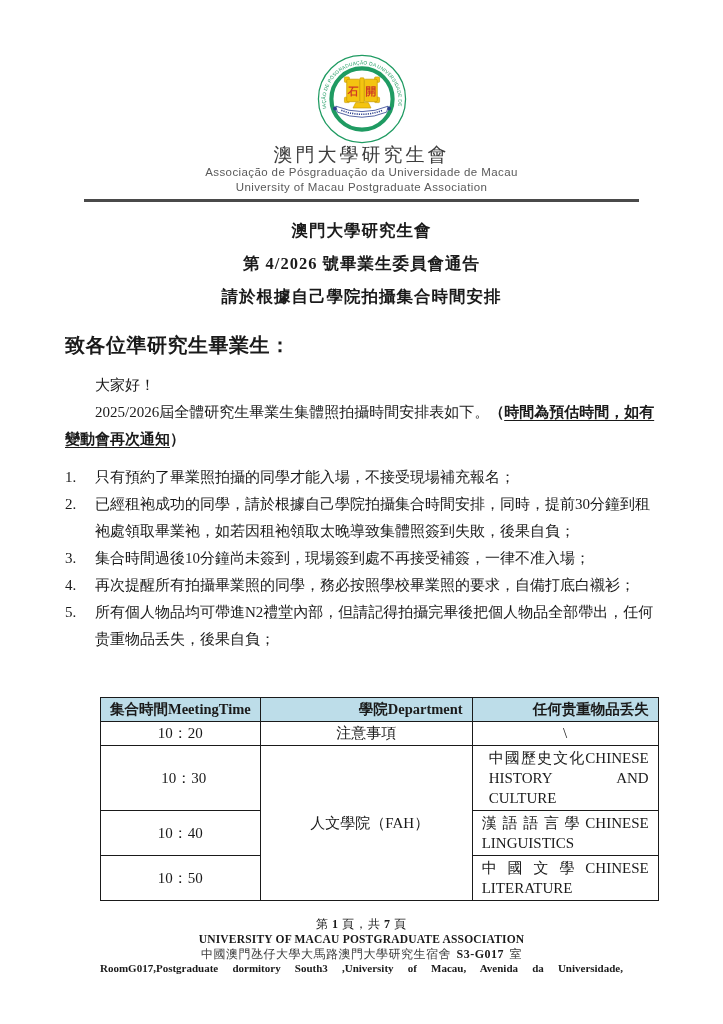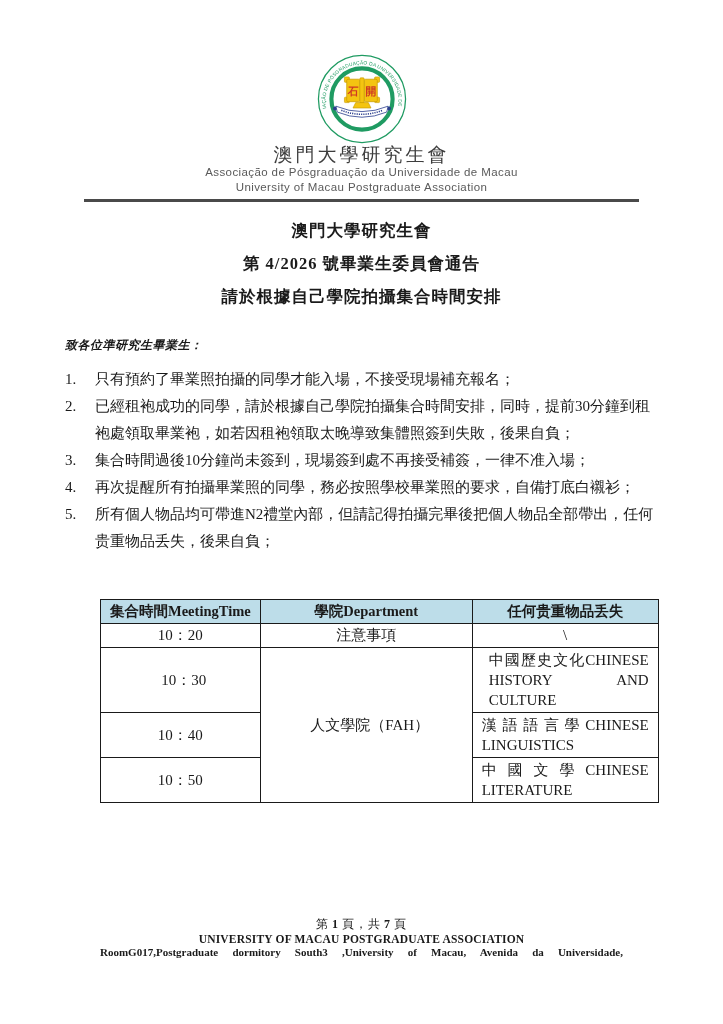--- a/index.html
+++ b/index.html
@@ -30,21 +30,21 @@
   }
   
   .titles { text-align:center; margin-top:19px; }
   .titles div {
     font-size:16.5px; font-weight:bold; line-height:20px;
     margin-bottom:13px; letter-spacing:1px;
   }
   
   .salutation {
     margin:28px 65px 0 65px;
-    font-size:12px; font-weight:bold; line-height:20px; letter-spacing:0.5px;font-style:italic;
+    font-size:20px; font-weight:bold; line-height:20px; letter-spacing:0.5px;
   }
   .intro-block { margin:17px 65px 0 65px; font-size:15px; line-height:27px; }
   .intro-block p { text-indent:2em; }
   .em-bold { font-weight:bold; }
   .em-underline { font-weight:bold; text-decoration:underline; text-underline-offset:3px; }
   
   .notes-heading {
     margin:2px 65px 0 65px;
     font-family:"Liberation Sans","DejaVu Sans",sans-serif;
     font-size:14.5px; font-weight:bold; line-height:20px;
@@ -57,21 +57,21 @@
   .schedule-table {
     margin:44px 0 0 100px;
     border-collapse:collapse; table-layout:fixed;
     font-size:15px;
   }
   .schedule-table th, .schedule-table td {
     border:1.5px solid #1a1a1a; padding:2px 9px; vertical-align:middle;
   }
   .schedule-table th {
     background:#bddde9; font-size:14.5px; font-weight:bold;
-    white-space:nowrap; height:24px; text-align:center;
+    white-space:nowrap; height:24px; text-align:right;
   }
   .cell-center { text-align:center; }
   .cell-major { text-align:justify; line-height:20px; }
   .row-doctor td { height:23px; }
   .row-fah-1 td { height:64px;padding-left:16px; }
   .row-fah-2 td { height:39px; }
   .row-fah-3 td { height:40px; }
   
   .footer { position:absolute; left:0; right:0; top:917px; text-align:center; }
   .page-line { font-size:12px; line-height:15px; letter-spacing:1px; }
@@ -131,20 +131,24 @@
   </div>
 
   <div class="titles">
     <div>澳門大學研究生會</div>
     <div>第 4/2026 號畢業生委員會通告</div>
     <div>請於根據自己學院拍攝集合時間安排</div>
   </div>
 
   <div class="salutation">致各位準研究生畢業生：</div>
 
+  <div class="intro-block">
+    <p>大家好！</p>
+    <p><span>2025/2026屆全體研究生畢業生集體照拍攝時間安排表如下。</span><span class="em-bold">（</span><span class="em-underline">時間為預估時間，如有變動會再次通知</span><span class="em-bold">）</span></p>
+  </div>
 
 
   <div class="notes-list">
     <div class="note-item">
       <span class="note-num">1.</span>
       <span class="note-text">只有預約了畢業照拍攝的同學才能入場，不接受現場補充報名；</span>
     </div>
     <div class="note-item">
       <span class="note-num">2.</span>
       <span class="note-text">已經租袍成功的同學，請於根據自己學院拍攝集合時間安排，同時，提前30分鐘到租袍處領取畢業袍，如若因租袍領取太晚導致集體照簽到失敗，後果自負；</span>
@@ -194,16 +198,17 @@
       <tr class="row-fah-3">
         <td class="cell-center">10：50</td>
         <td class="cell-major">中國文學CHINESE LITERATURE</td>
       </tr>
     </tbody>
   </table>
 
   <div class="footer">
     <div class="page-line"><span>第</span><b>1</b><span>頁，共</span><b>7</b><span>頁</span></div>
     <div class="footer-org">UNIVERSITY OF MACAU POSTGRADUATE ASSOCIATION</div>
+    <div class="footer-addr-zh"><span>中國澳門氹仔大學大馬路澳門大學研究生宿舍</span> <b>S3-G017</b> <span>室</span></div>
     <div class="footer-addr-en">RoomG017,Postgraduate dormitory South3 ,University of Macau, Avenida da Universidade,</div>
   </div>
 
 </div>
 
 </body></html>

